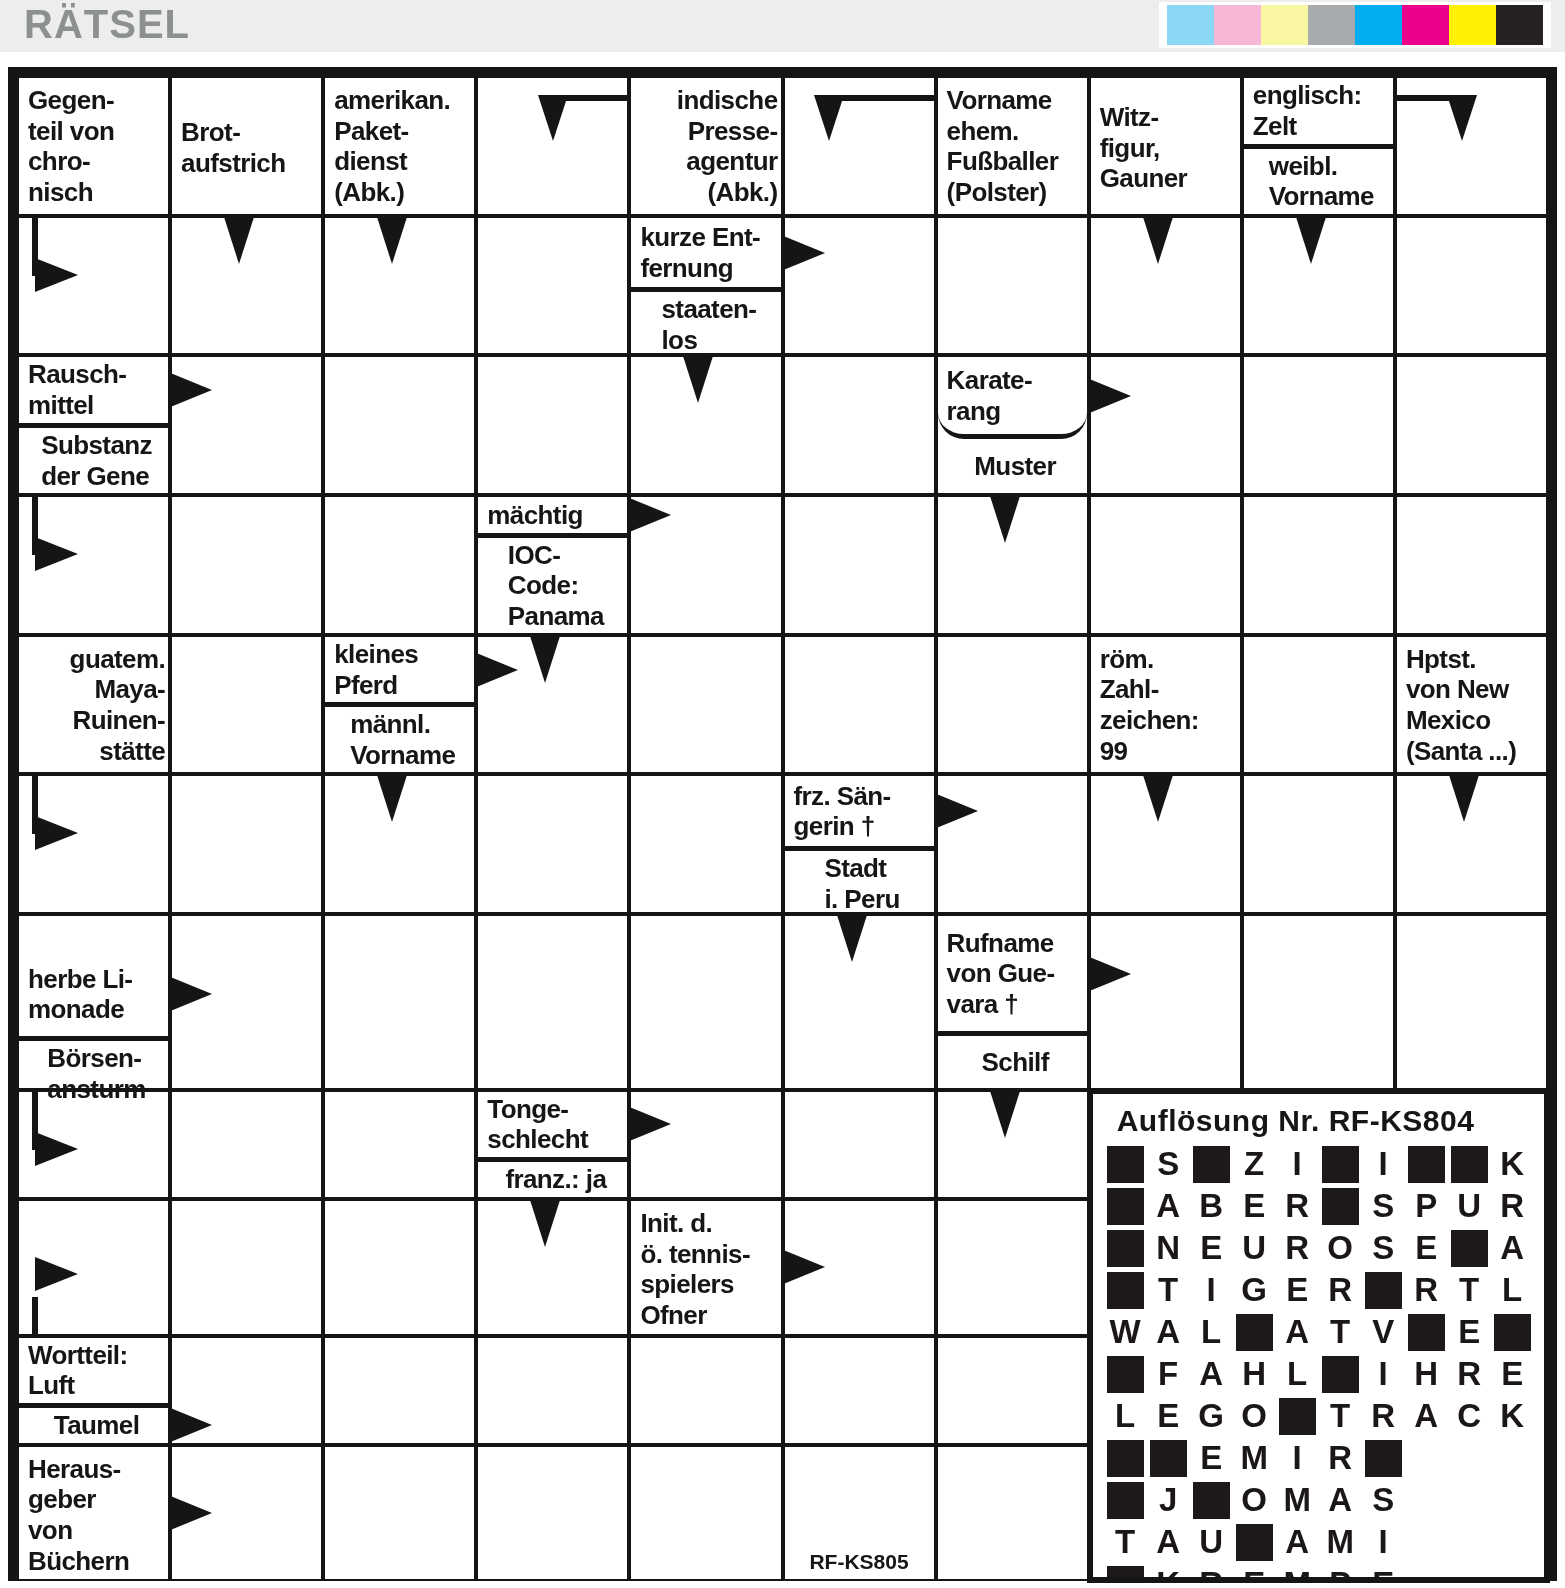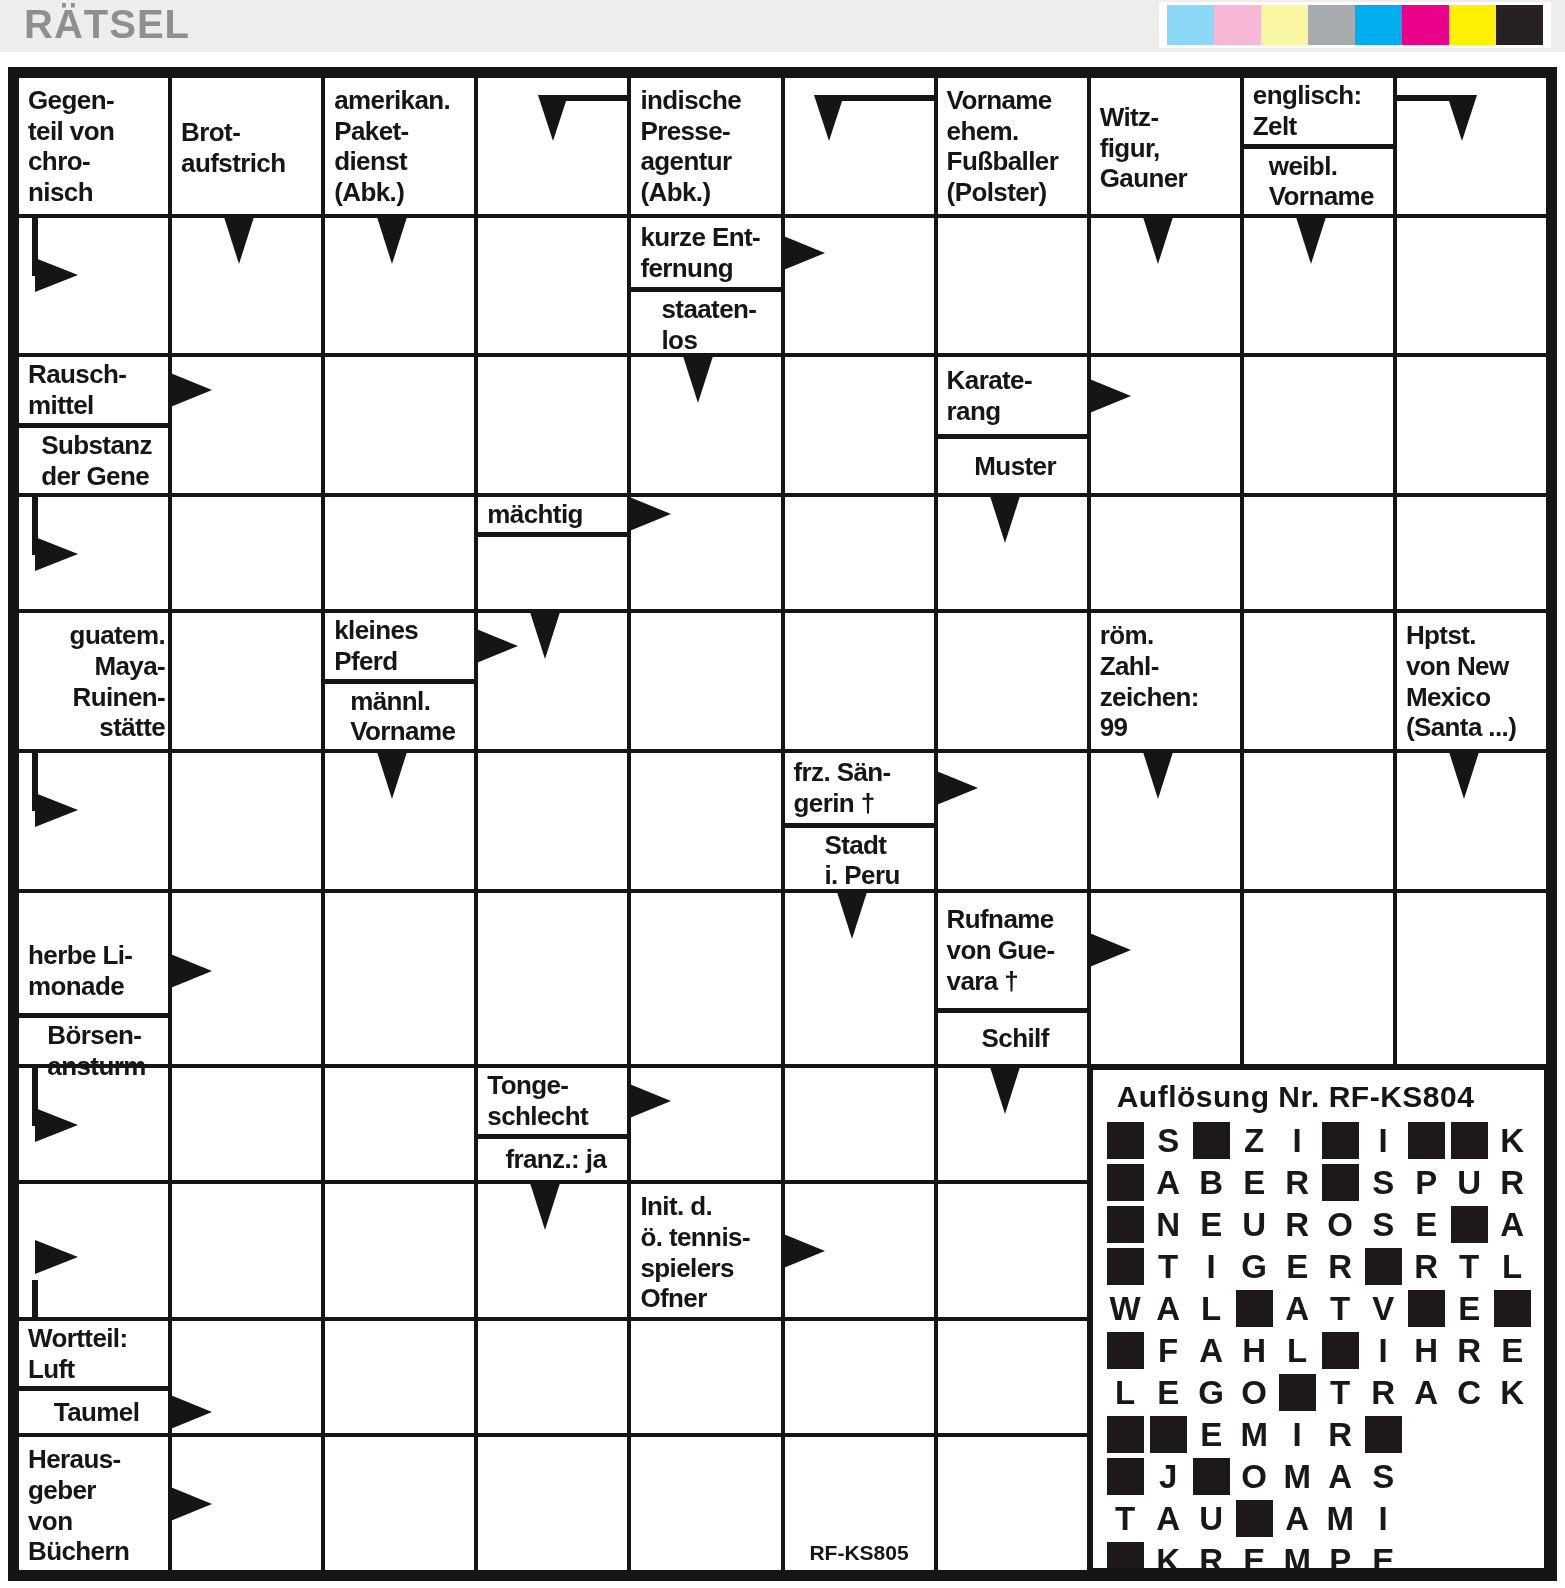--- a/index.html
+++ b/index.html
@@ -96,21 +96,21 @@
           <div>amerikan.</div>
           <div>Paket-</div>
           <div>dienst</div>
           <div>(Abk.)</div>
         </div>
       </div>
       <div class="cell" style="grid-area: 1 / 4;">
         <div class="bent-line" style="left: 50%; right: 0px;"></div>
         <div class="bent-tri" style="left: calc(50% - 15px);"></div>
       </div>
-      <div class="cell clue" style="grid-area: 1 / 5;">
+      <div class="cell clue" style="grid-area: 1 / 5; text-align: right;">
         <div class="lines">
           <div>indische</div>
           <div>Presse-</div>
           <div>agentur</div>
           <div>(Abk.)</div>
         </div>
       </div>
       <div class="cell" style="grid-area: 1 / 6;">
         <div class="bent-line" style="left: 30%; right: 0px;"></div>
         <div class="bent-tri" style="left: calc(30% - 15px);"></div>
@@ -199,21 +199,21 @@
         </div>
       </div>
       <div class="cell" style="grid-area: 3 / 2;"></div>
       <div class="cell" style="grid-area: 3 / 3;"></div>
       <div class="cell" style="grid-area: 3 / 4;"></div>
       <div class="cell" style="grid-area: 3 / 5;">
         <div class="arr-down" style="left: calc(45% - 15px);"></div>
       </div>
       <div class="cell" style="grid-area: 3 / 6;"></div>
       <div class="cell clue splitcell" style="grid-area: 3 / 7;">
-        <div class="part top" style="flex: 0 0 60%;">
+        <div class="part top" style="flex: 0 0 60%; border-radius: 26px;">
           <div class="lines">
             <div>Karate-</div>
             <div>rang</div>
           </div>
           <div class="arr-right"></div>
         </div>
         <div class="part bot">
           <div class="lines">
             <div>Muster</div>
           </div>
@@ -227,20 +227,27 @@
         <div class="flag-tri" style="top: 40px;"></div>
       </div>
       <div class="cell" style="grid-area: 4 / 2;"></div>
       <div class="cell" style="grid-area: 4 / 3;"></div>
       <div class="cell clue splitcell" style="grid-area: 4 / 4;">
         <div class="part top" style="flex: 0 0 30%;">
           <div class="lines">
             <div>mächtig</div>
           </div>
           <div class="arr-right"></div>
+        </div>
+        <div class="part bot">
+          <div class="lines">
+            <div>IOC-</div>
+            <div>Code:</div>
+            <div>Panama</div>
+          </div>
         </div>
       </div>
       <div class="cell" style="grid-area: 4 / 5;"></div>
       <div class="cell" style="grid-area: 4 / 6;"></div>
       <div class="cell" style="grid-area: 4 / 7;">
         <div class="arr-down" style="left: calc(45% - 15px);"></div>
       </div>
       <div class="cell" style="grid-area: 4 / 8;"></div>
       <div class="cell" style="grid-area: 4 / 9;"></div>
       <div class="cell" style="grid-area: 4 / 10;"></div>

